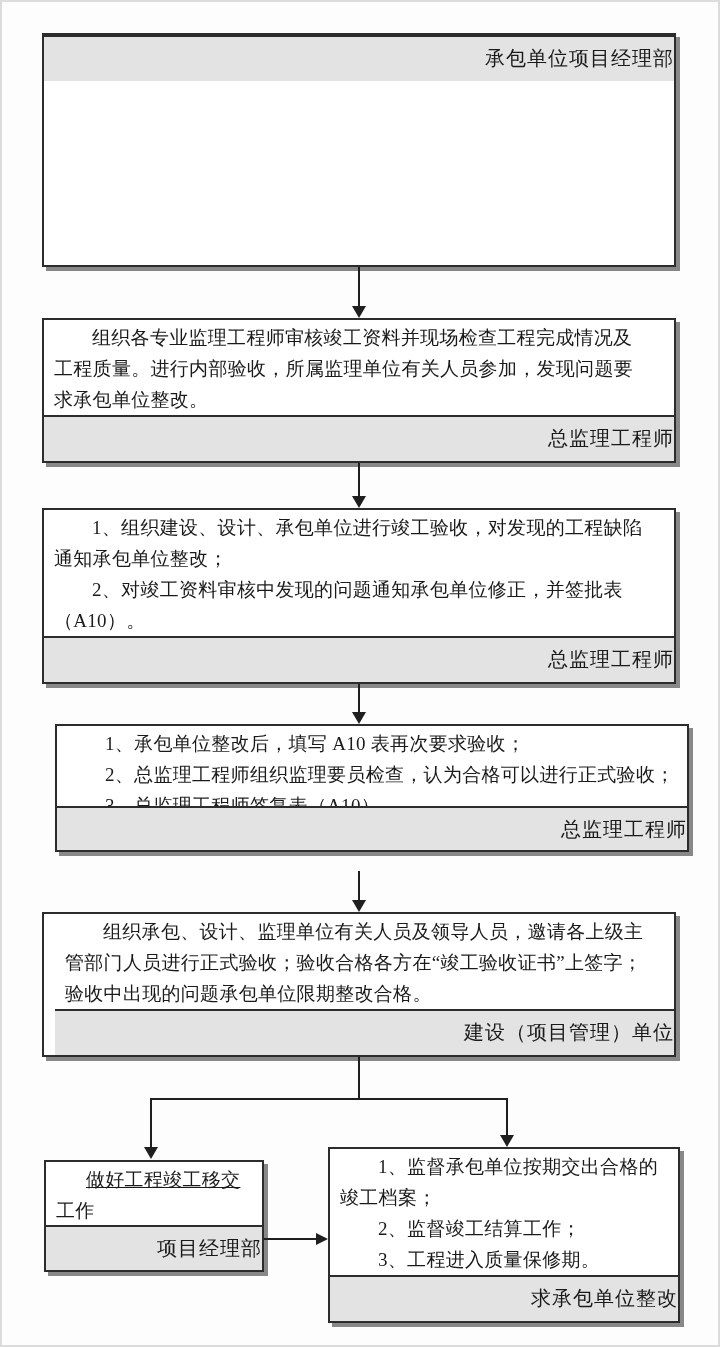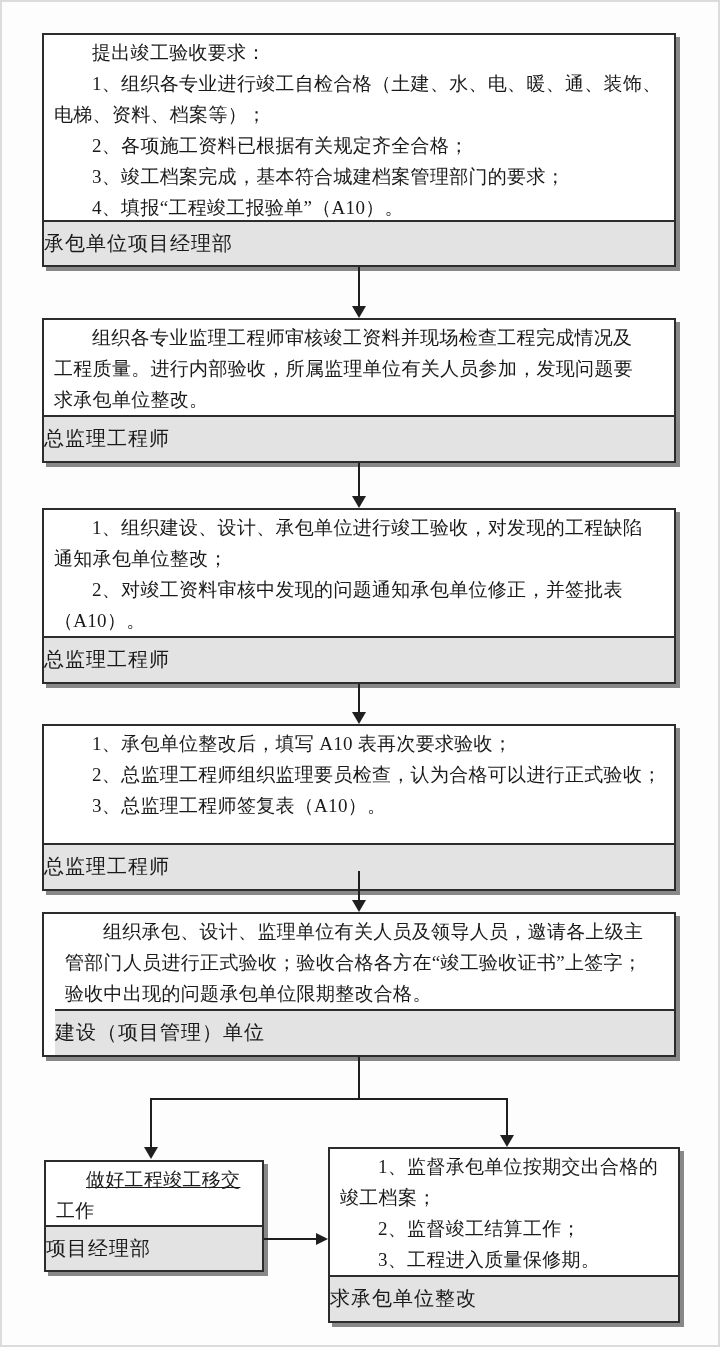--- a/index.html
+++ b/index.html
@@ -31,21 +31,21 @@
     font-size:19px;
     line-height:31px;
     white-space:nowrap;
     letter-spacing:0.3px;
   }
   .indent{padding-left:38px;}
   .box-label{
     height:44px;
     border-top:2px solid #2c2c2c;
     background:#e3e3e3;
-    text-align:left;
+    text-align:right;
     font-size:20px;
     line-height:42px;
     letter-spacing:1px;
   }
   
   .cline{position:absolute;background:#1f1f1f;}
   .head-down{
     position:absolute;width:0;height:0;
     border-left:7px solid transparent;
     border-right:7px solid transparent;
@@ -57,28 +57,20 @@
     border-bottom:6px solid transparent;
     border-left:12px solid #1f1f1f;
   }
 </style>
 </head>
 <body>
 
 <div id="canvas">
 
   <div class="box" style="left:42px;top:33px;width:634px;height:234px;">
-    <div class="box-text">
-      <div class="ln indent">提出竣工验收要求：</div>
-      <div class="ln indent">1、组织各专业进行竣工自检合格（土建、水、电、暖、通、装饰、</div>
-      <div class="ln">电梯、资料、档案等）；</div>
-      <div class="ln indent">2、各项施工资料已根据有关规定齐全合格；</div>
-      <div class="ln indent">3、竣工档案完成，基本符合城建档案管理部门的要求；</div>
-      <div class="ln indent">4、填报“工程竣工报验单”（A10）。</div>
-    </div>
     <div class="box-label">承包单位项目经理部</div>
   </div>
 
   <div class="cline" style="left:358px;top:267px;width:2px;height:40px;"></div>
   <div class="head-down" style="left:352px;top:306px;"></div>
 
   <div class="box" style="left:42px;top:318px;width:634px;height:145px;">
     <div class="box-text">
       <div class="ln indent">组织各专业监理工程师审核竣工资料并现场检查工程完成情况及</div>
       <div class="ln">工程质量。进行内部验收，所属监理单位有关人员参加，发现问题要</div>
@@ -96,21 +88,21 @@
       <div class="ln">通知承包单位整改；</div>
       <div class="ln indent">2、对竣工资料审核中发现的问题通知承包单位修正，并签批表</div>
       <div class="ln">（A10）。</div>
     </div>
     <div class="box-label">总监理工程师</div>
   </div>
 
   <div class="cline" style="left:358px;top:684px;width:2px;height:29px;"></div>
   <div class="head-down" style="left:352px;top:712px;"></div>
 
-  <div class="box" style="left:42px;top:724px;width:634px;height:167px;">
+  <div class="box" style="left:55px;top:724px;width:634px;height:128px;">
     <div class="box-text">
       <div class="ln indent">1、承包单位整改后，填写 A10 表再次要求验收；</div>
       <div class="ln indent">2、总监理工程师组织监理要员检查，认为合格可以进行正式验收；</div>
       <div class="ln indent">3、总监理工程师签复表（A10）。</div>
     </div>
     <div class="box-label">总监理工程师</div>
   </div>
 
   <div class="cline" style="left:358px;top:871px;width:2px;height:30px;"></div>
   <div class="head-down" style="left:352px;top:900px;"></div>

